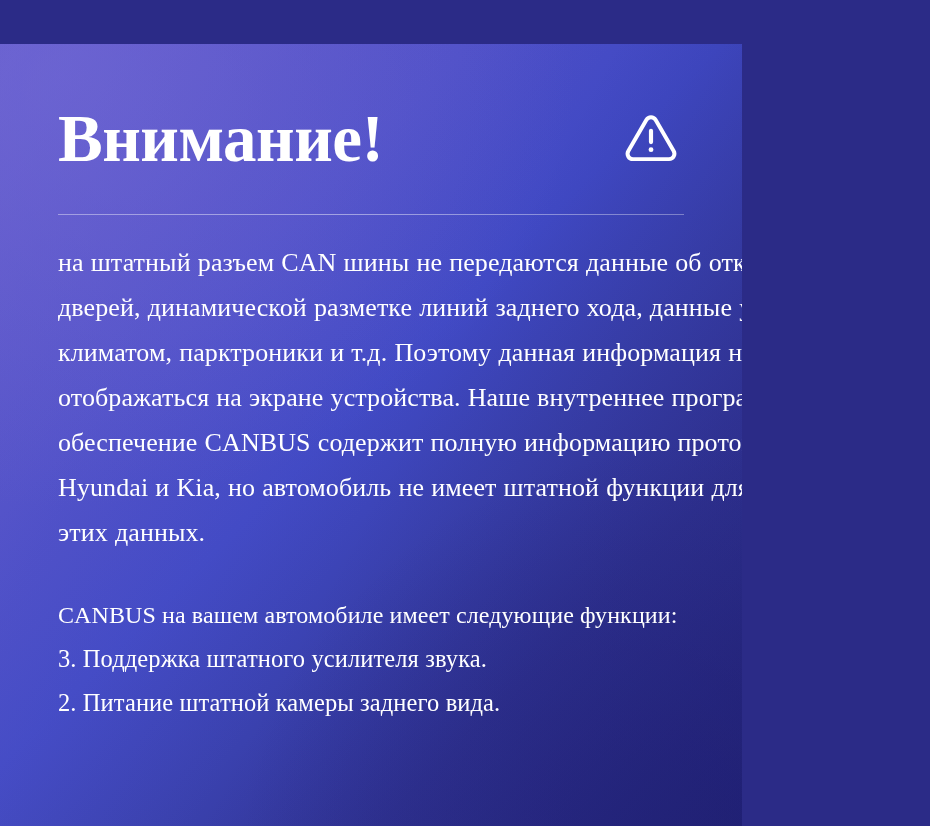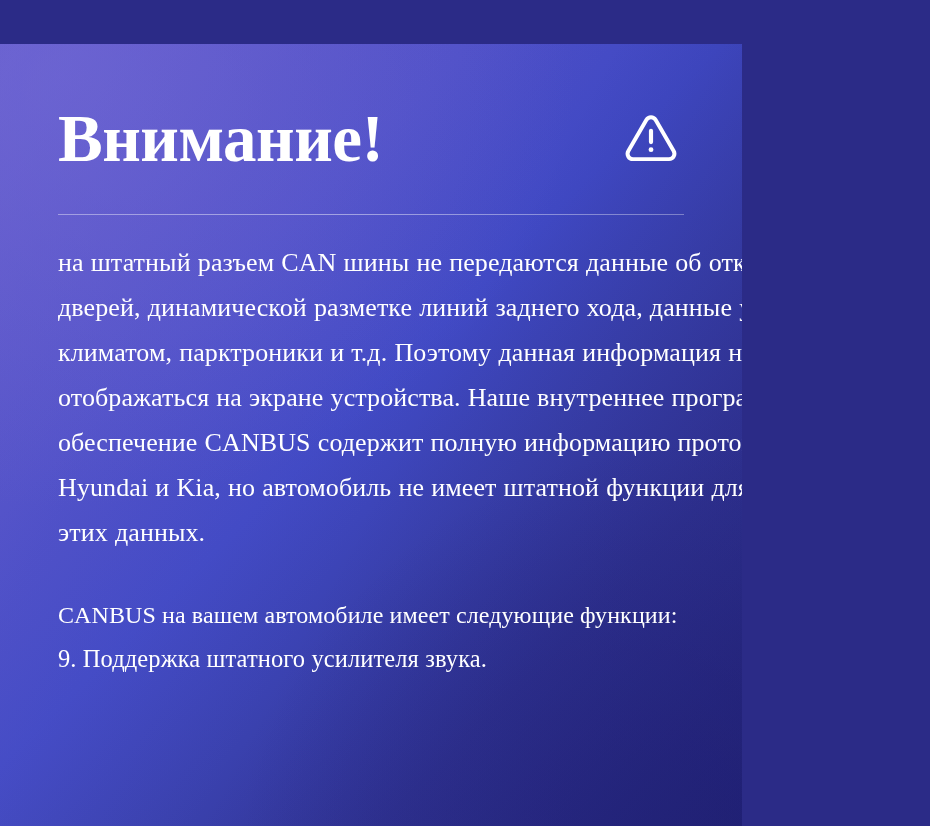--- a/index.html
+++ b/index.html
@@ -163,20 +163,21 @@
     <div class="divider"></div>
 
     <div class="body">
 
       <p class="para">на штатный разъем CAN шины не передаются данные об открытии дверей, динамической разметке линий заднего хода, данные управления климатом, парктроники и т.д. Поэтому данная информация не будет отображаться на экране устройства. Наше внутреннее программное обеспечение CANBUS содержит полную информацию протоколов Hyundai и Kia, но автомобиль не имеет штатной функции для передачи этих данных.</p>
 
       <div class="features">
         <p class="features-lead">CANBUS на вашем автомобиле имеет следующие функции:</p>
 
         <ul class="features-list">
-          <li>9. Поддержка штатного усилителя звука.</li>
+          <li>3. Поддержка штатного усилителя звука.</li>
+          <li>2. Питание штатной камеры заднего вида.</li>
         </ul>
       </div>
 
     </div>
 
   </div>
 </div>
 
 </body></html>

